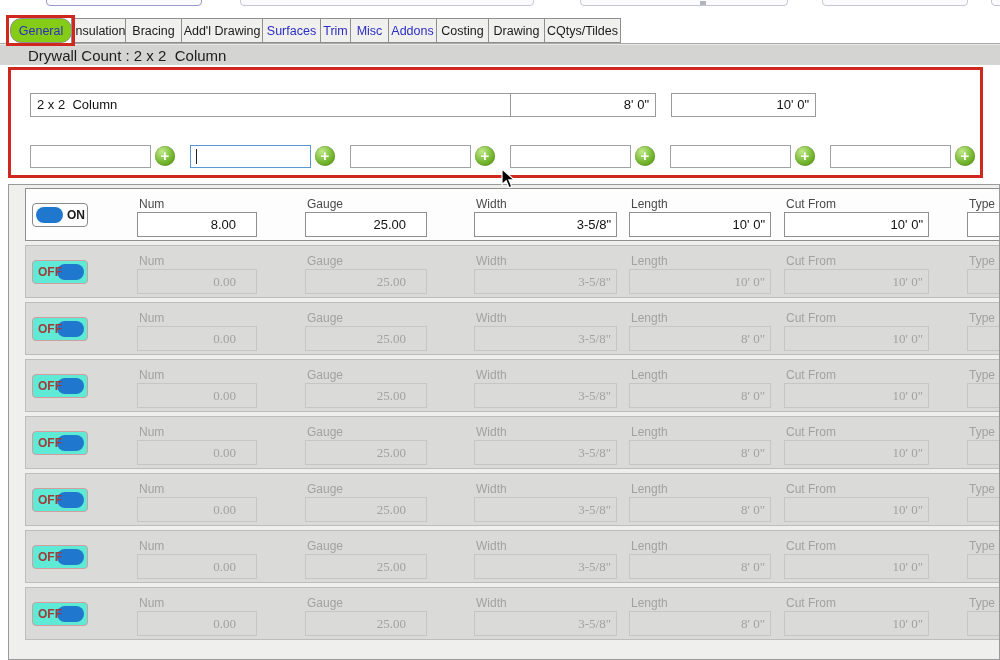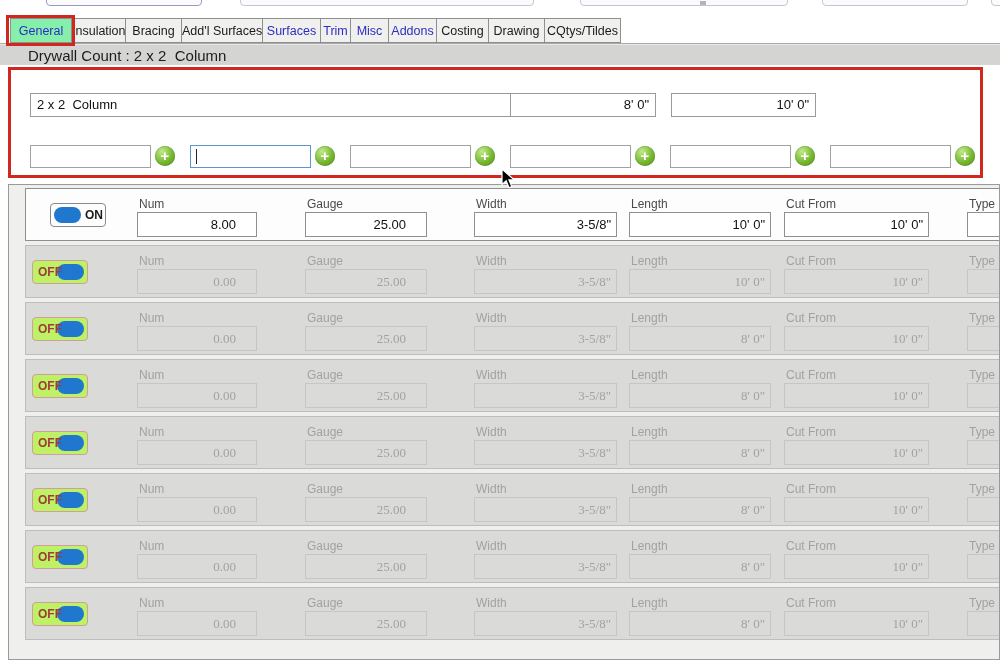--- a/index.html
+++ b/index.html
@@ -14,21 +14,21 @@
   .top-glyph{position:absolute;left:700px;top:1px;width:6px;height:4px;background:#b4b4bc;}
 
   
   .tabbar{position:absolute;left:10px;top:18px;display:flex;z-index:2;}
   .tabline{position:absolute;left:0;top:43px;width:1000px;height:1px;background:#a9a9a9;}
   .tab{height:25px;line-height:25px;text-align:center;font-size:12.5px;color:#1a1a1a;
        background:#f0f0ef;border:1px solid #8f8f8f;box-sizing:border-box;margin-left:-1px;
        white-space:nowrap;cursor:default;}
   .tab:first-child{margin-left:0;}
   .tab.blue{color:#2d2dc0;}
-  .tab.selected{background:#86efac;position:relative;z-index:3;}
+  .tab.selected{background:#84cc16;position:relative;z-index:3;border-radius:11px;}
   .tab:nth-child(1){width:62px}.tab:nth-child(2){width:55px}.tab:nth-child(3){width:57px}
   .tab:nth-child(4){width:82px}.tab:nth-child(5){width:59px}.tab:nth-child(6){width:31px}
   .tab:nth-child(7){width:39px}.tab:nth-child(8){width:49px}.tab:nth-child(9){width:53px}
   .tab:nth-child(10){width:57px}.tab:nth-child(11){width:77px}
   .tab-annotation{position:absolute;left:6px;top:15px;width:69px;height:31px;
     border:3px solid #d0281e;box-sizing:border-box;z-index:4;pointer-events:none;}
 
   
   .secbar{position:absolute;left:0;top:44px;width:1000px;height:21px;background:#d4d4d3;
     border-top:1px solid #e8e8e8;box-sizing:border-box;}
@@ -62,22 +62,22 @@
   .studs-title{height:20px;background:linear-gradient(#e9e9e7,#d6d6d4);
     border-bottom:1px solid #bdbdbb;font-size:14px;color:#2a2a2a;line-height:20px;padding-left:22px;}
   .stud-row{position:relative;margin-left:16px;margin-top:4px;width:1000px;height:53px;
     box-sizing:border-box;}
   .stud-row:first-of-type{margin-top:3px;}
   .stud-row.on{background:#fdfdfd;border:1px solid #8f8f8f;}
   .stud-row.off{background:#dadad8;border:1px solid #bdbdbb;}
 
   .toggle{position:absolute;left:6px;top:14px;width:56px;height:24px;border-radius:4px;
     box-sizing:border-box;cursor:pointer;}
-  .on .toggle{background:#fdfdfd;border:1px solid #8a8a8a;margin-left:18px;}
-  .off .toggle{background:#bef264;border:1px solid #cf9e9e;}
+  .on .toggle{background:#fdfdfd;border:1px solid #8a8a8a;}
+  .off .toggle{background:#5eead4;border:1px solid #cf9e9e;}
   .pill{position:absolute;top:3px;width:27px;height:16px;border-radius:8px;background:#1f78ce;}
   .on .pill{left:3px;}
   .off .pill{right:3px;}
   .tlabel{position:absolute;top:4px;font-size:12px;font-weight:bold;}
   .on .tlabel{left:34px;color:#1a1a1a;}
   .off .tlabel{left:5px;color:#a03c3c;}
 
   .col{position:absolute;top:8px;height:40px;margin-left:32px;}
   .c-num{left:79px;width:120px}.c-gauge{left:247px;width:122px}.c-width{left:416px;width:143px}
   .c-length{left:571px;width:142px}.c-cut{left:726px;width:145px}.c-type{left:909px;width:95px}
@@ -104,21 +104,21 @@
   <div class="top-glyph"></div>
 
   <div class="tabline"></div>
   <div class="tabbar" id="tabbar">
   <div class="tab selected blue">General</div>
 
   <div class="tab">Insulation</div>
 
   <div class="tab">Bracing</div>
 
-  <div class="tab">Add'l Surfaces</div>
+  <div class="tab">Add'l Drawing</div>
 
   <div class="tab blue">Surfaces</div>
 
   <div class="tab blue">Trim</div>
 
   <div class="tab blue">Misc</div>
 
   <div class="tab blue">Addons</div>
 
   <div class="tab">Costing</div>

